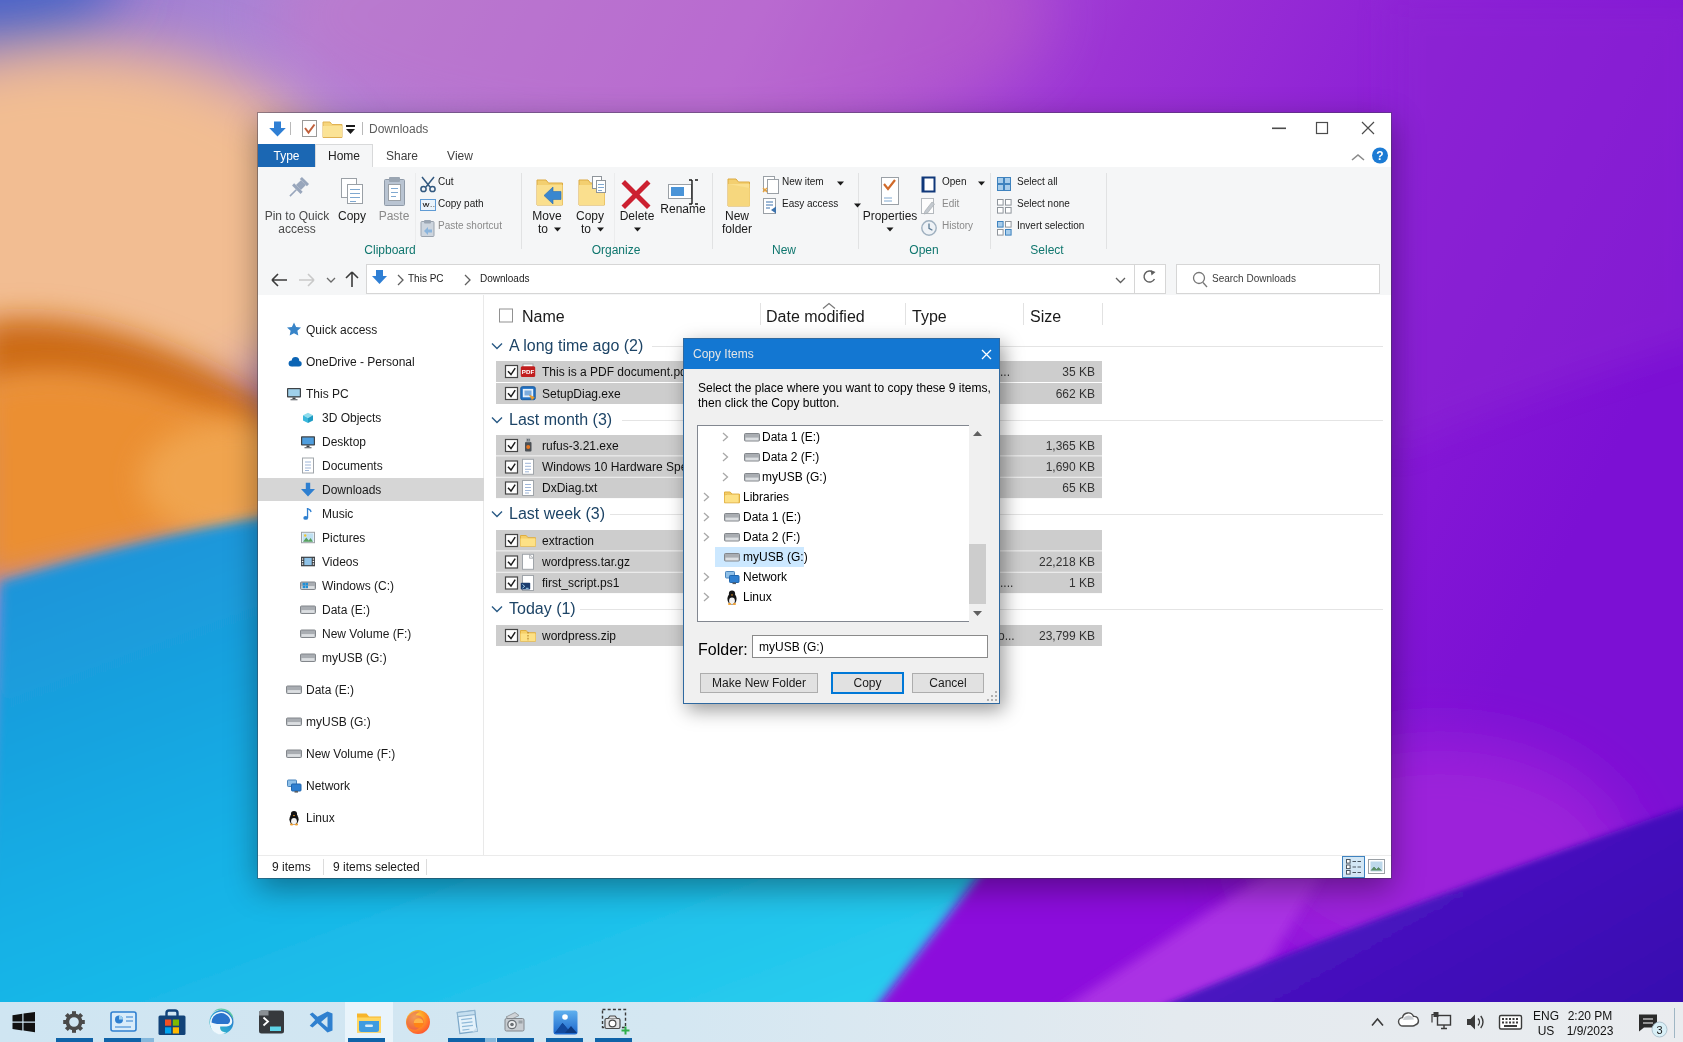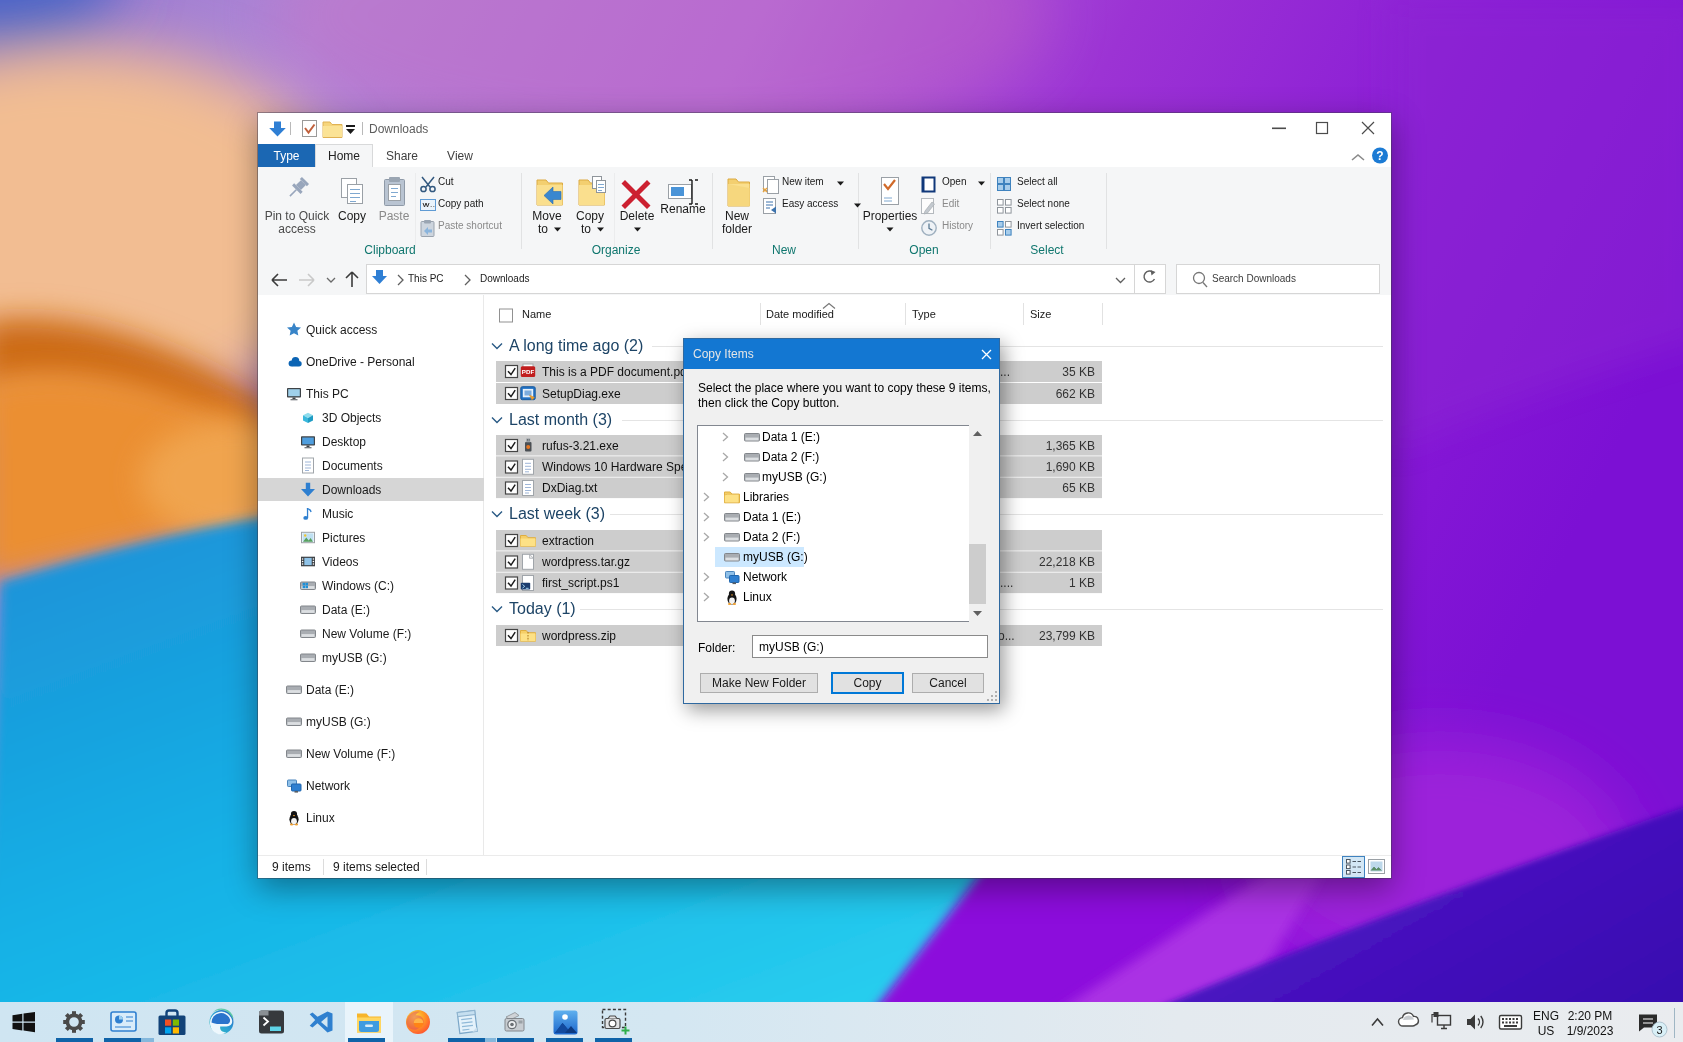--- a/index.html
+++ b/index.html
@@ -21,21 +21,21 @@
 .gray{color:#8a8a8a}
 
 .addr{position:absolute;left:0;top:198px;width:100%;height:39px;background:#fff}
 
 .side{position:absolute;left:0;top:182px;width:226px;height:560px;background:#fff;border-right:1px solid #e9e9e9}
 .sitem{position:absolute;font-size:12px;color:#1a1a1a;white-space:nowrap;height:14px;line-height:14px}
 .list{position:absolute;left:226px;top:182px;width:907px;height:560px;background:#fff}
 .ghdr{position:absolute;font-size:16px;color:#1d4466;white-space:nowrap}
 .fname{position:absolute;font-size:12px;color:#111;white-space:nowrap}
 .fsize{position:absolute;font-size:12px;color:#333;text-align:right;width:70px}
-.hdrtxt{position:absolute;font-size:11px;color:#1a1a1a}
+.hdrtxt{position:absolute;font-size:16px;color:#1a1a1a}
 
 .status{position:absolute;left:0;top:742px;width:100%;height:23px;background:#fff;font-size:12px;color:#1a1a1a;border-top:1px solid #ebebeb}
 .stxt{position:absolute;height:14px;line-height:14px;white-space:nowrap}
 
 #dlg{position:absolute;left:683px;top:338px;width:317px;height:366px;background:#f0f0f0;border:1px solid #2f69a0;box-shadow:4px 6px 18px rgba(0,0,0,.4)}
 #dlg .dtitle{position:absolute;left:0;top:0;width:100%;height:30px;background:#1377d2;color:#e5e5e5;font-size:12px}
 .tree{position:absolute;left:13px;top:86px;width:289px;height:197px;background:#fff;border:1px solid #828790}
 .titem{position:absolute;font-size:12px;color:#000;white-space:nowrap}
 .btn{position:absolute;height:20px;background:#e1e1e1;border:1px solid #adadad;font-size:12px;color:#1a1a1a;display:flex;align-items:center;justify-content:center}
 
@@ -632,21 +632,21 @@
  </svg>
  <div class="titem" style="left:78px;top:91px">Data 1 (E:)</div>
  <div class="titem" style="left:78px;top:111px">Data 2 (F:)</div>
  <div class="titem" style="left:78px;top:131px">myUSB (G:)</div>
  <div class="titem" style="left:59px;top:151px">Libraries</div>
  <div class="titem" style="left:59px;top:171px">Data 1 (E:)</div>
  <div class="titem" style="left:59px;top:191px">Data 2 (F:)</div>
  <div class="titem" style="left:59px;top:211px">myUSB (G:)</div>
  <div class="titem" style="left:59px;top:231px">Network</div>
  <div class="titem" style="left:59px;top:251px">Linux</div>
- <div class="abs" style="left:14px;top:302px;font-size:12px;color:#000">Folder:</div>
+ <div class="abs" style="left:14px;top:302px;font-size:16px;color:#000">Folder:</div>
  <div class="abs" style="left:68px;top:296px;width:236px;height:23px;background:#fff;border:1px solid #8a8a8a">
   <span style="position:absolute;left:6px;top:4px;font-size:12px;color:#000">myUSB (G:)</span>
  </div>
  <div class="btn" style="left:16px;top:334px;width:118px">Make New Folder</div>
  <div class="btn" style="left:147px;top:333px;width:73px;height:22px;border:2px solid #0078d7">Copy</div>
  <div class="btn" style="left:228px;top:334px;width:72px">Cancel</div>
  <svg class="abs" style="left:303px;top:352px" width="12" height="12">
   <g fill="#b0b0b0">
    <rect x="8" y="8" width="2" height="2"></rect>
         <rect x="8" y="4" width="2" height="2"></rect>

